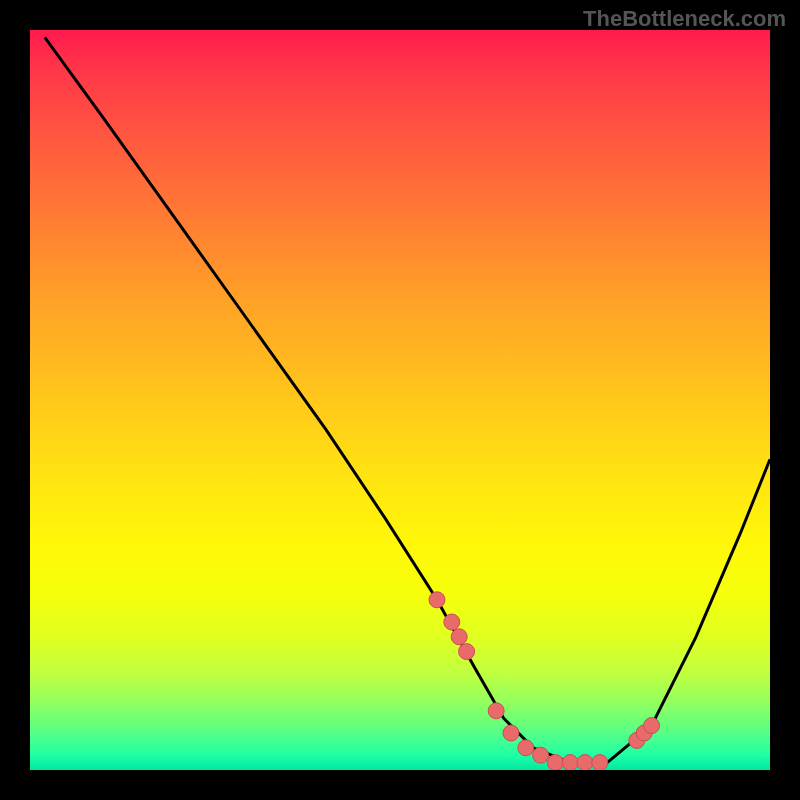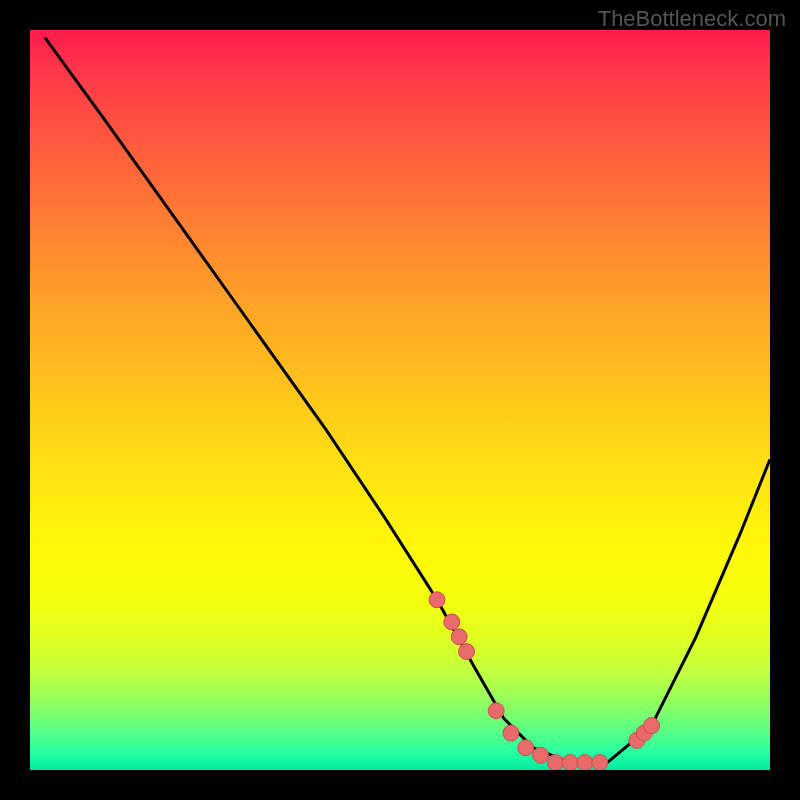--- a/index.html
+++ b/index.html
@@ -9,21 +9,21 @@
     background: #000;
     position: relative;
     font-family: Arial, sans-serif;
   }
   .watermark {
     position: absolute;
     top: 6px;
     right: 14px;
     color: #555;
     font-size: 22px;
-    font-weight: 400;
+    font-weight: 700;
     z-index: 10;
   }
   .plot-area {
     position: absolute;
     top: 30px;
     left: 30px;
     width: 740px;
     height: 740px;
     overflow: hidden;
   }

